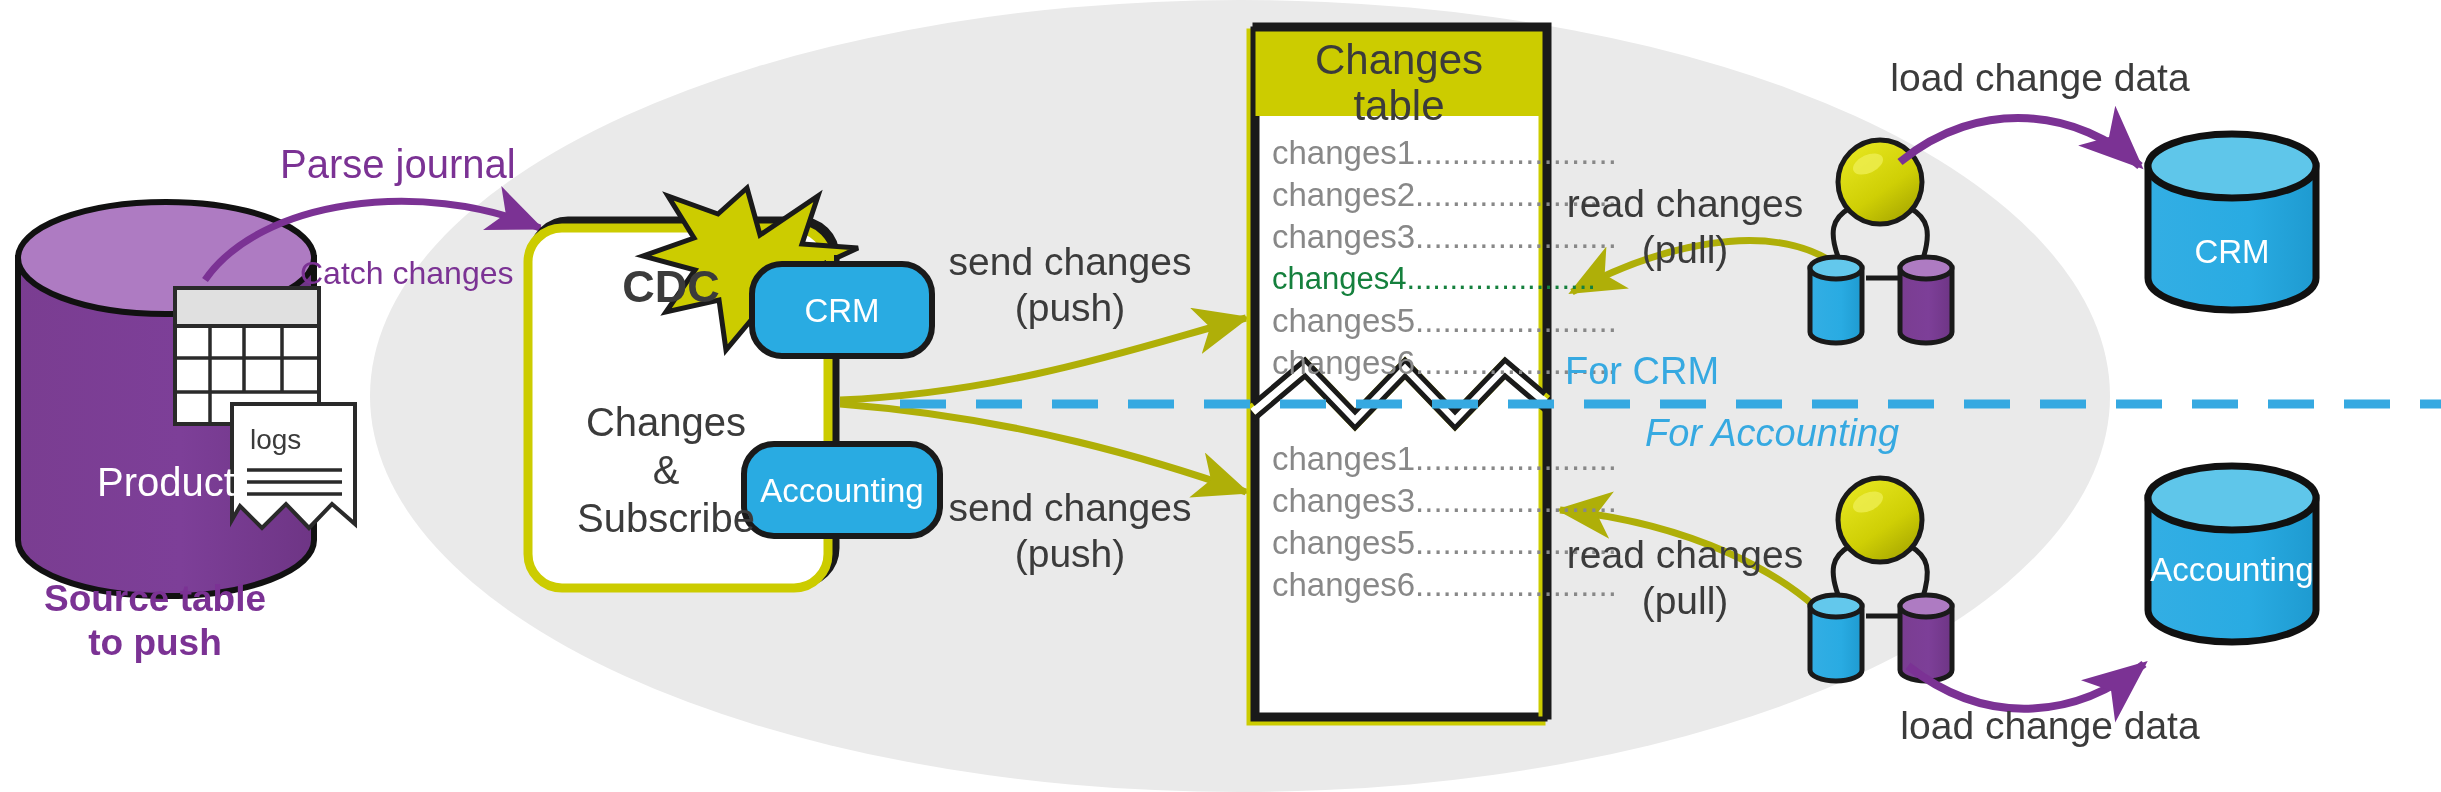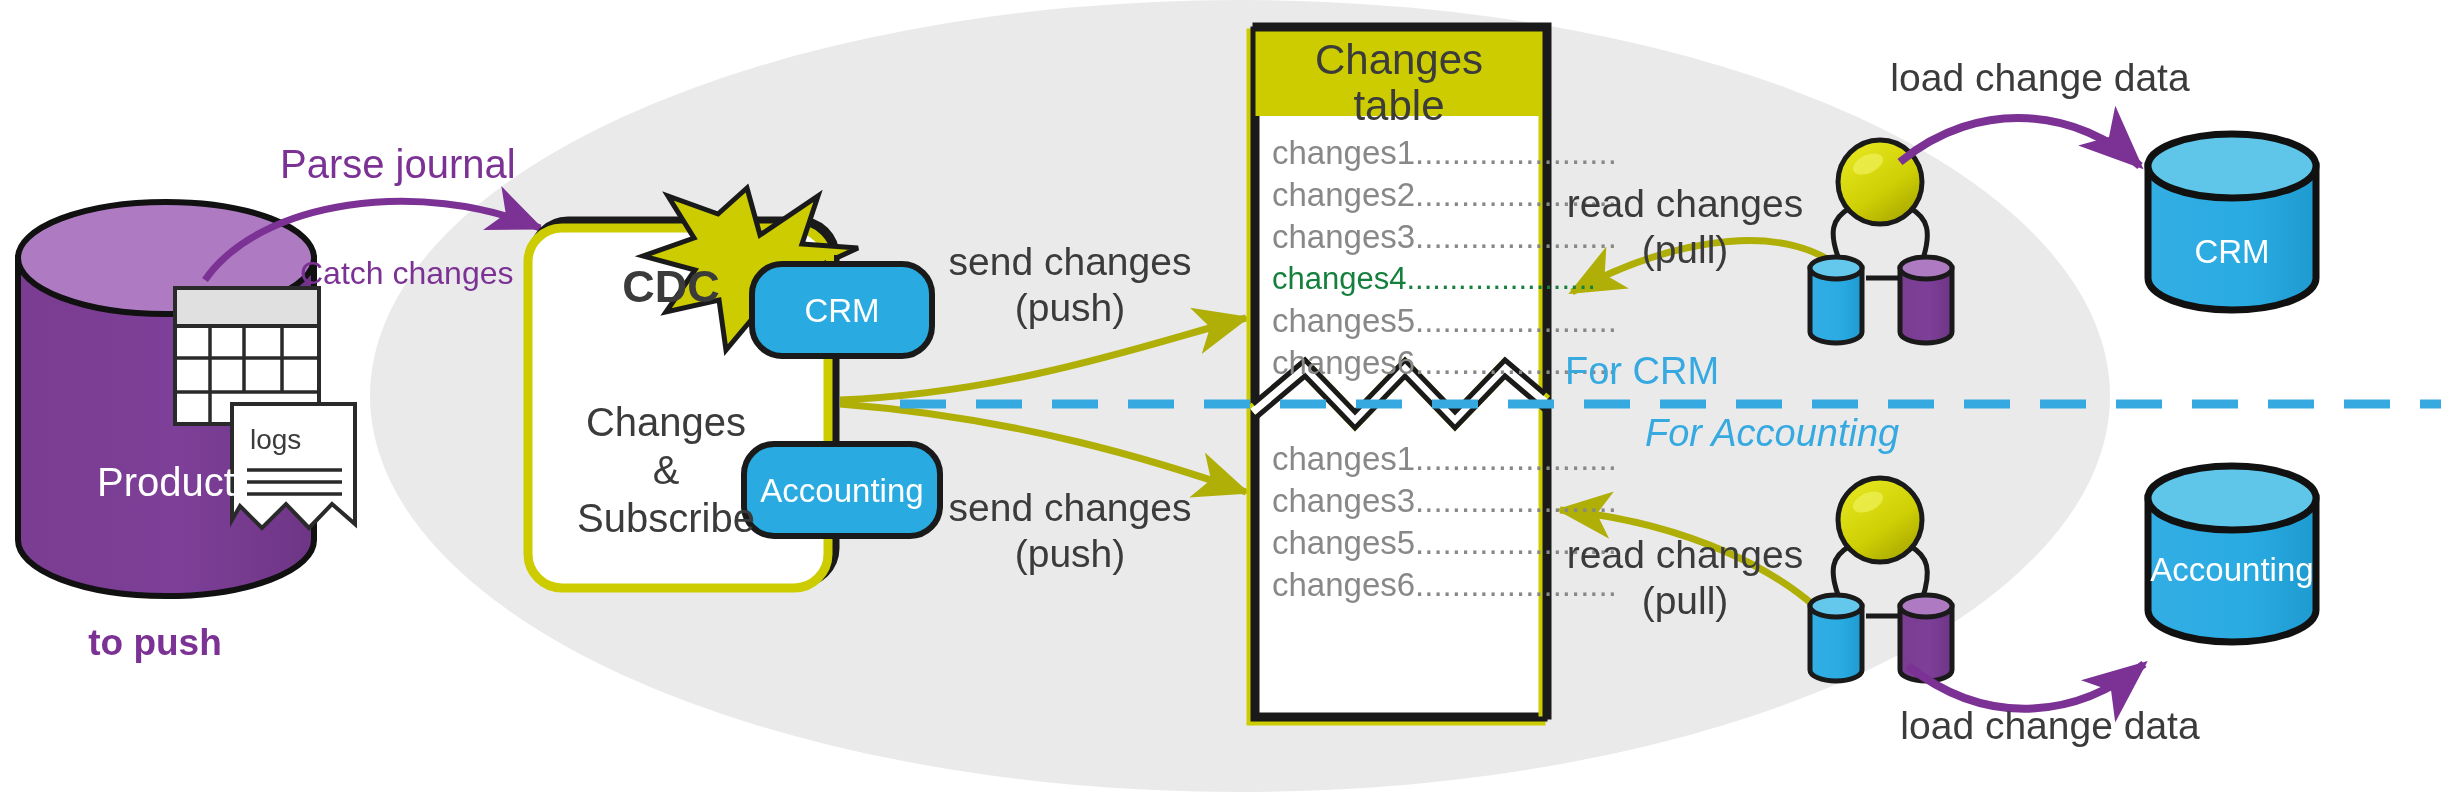--- a/index.html
+++ b/index.html
@@ -152,20 +152,21 @@
     <g>
       <path d="M2148,498 L2148,610 a84,32 0 0 0 168,0 L2316,498 Z" fill="url(#gBlueSide)" stroke="#111" stroke-width="7"></path>
       <ellipse cx="2232" cy="498" rx="84" ry="32" fill="#5FC6EA" stroke="#111" stroke-width="7"></ellipse>
     </g>
   </svg>
 
   <div class="txt white ctr" style="left:18px;top:460px;width:296px;font-size:40px;">Product</div>
 
   <div class="txt dark" style="left:250px;top:424px;font-size:28px;">logs</div>
 
+  <div class="txt purple ctr" style="left:0px;top:578px;width:310px;font-size:37px;font-weight:bold;">Source table</div>
   <div class="txt purple ctr" style="left:0px;top:622px;width:310px;font-size:37px;font-weight:bold;">to push</div>
 
   <div class="txt purple" style="left:280px;top:142px;font-size:40px;">Parse journal</div>
   <div class="txt purple" style="left:300px;top:256px;font-size:32px;">Catch changes</div>
 
   <div class="txt dark ctr" style="left:556px;top:262px;width:230px;font-size:45px;font-weight:bold;">CDC</div>
   <div class="txt dark ctr" style="left:546px;top:400px;width:240px;font-size:40px;">Changes</div>
   <div class="txt dark ctr" style="left:546px;top:448px;width:240px;font-size:40px;">&amp;</div>
   <div class="txt dark ctr" style="left:546px;top:496px;width:240px;font-size:40px;">Subscribe</div>
 

